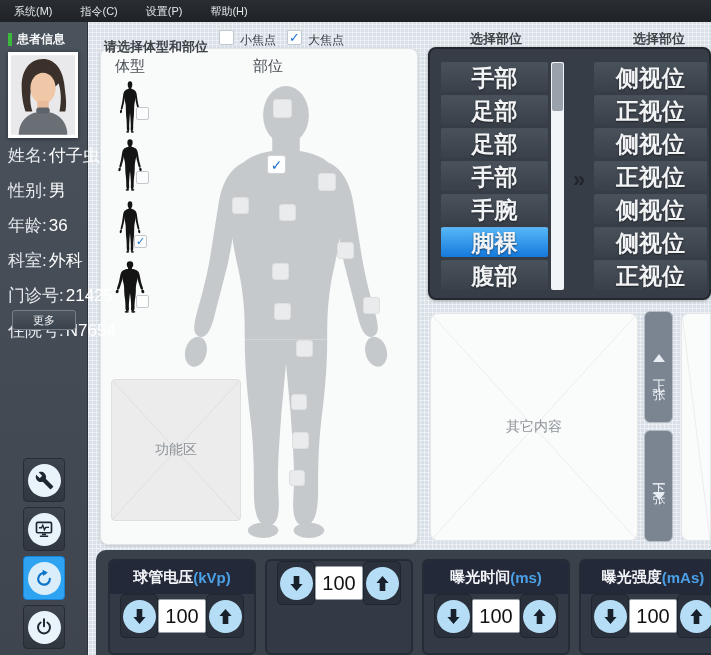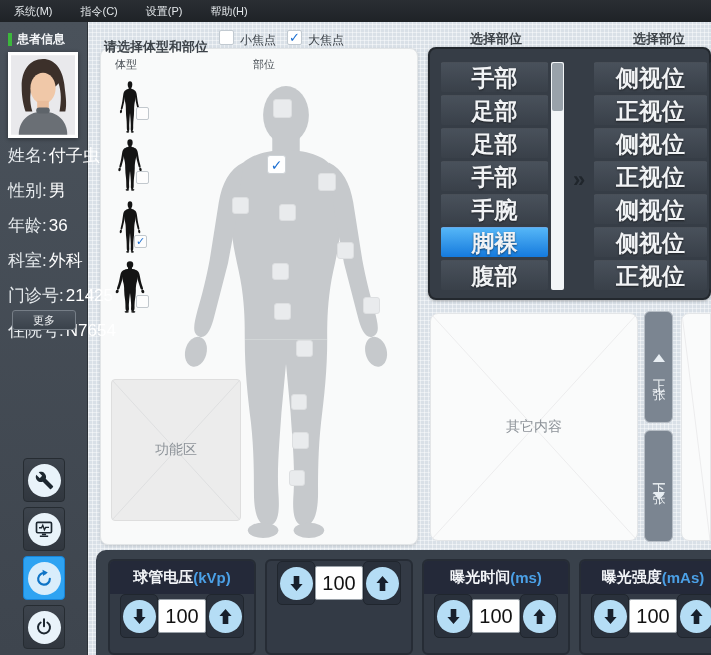--- a/index.html
+++ b/index.html
@@ -44,21 +44,21 @@
   
   .strip-label { position:absolute; font-size:13px; font-weight:bold; color:#3c4248; z-index:5; }
   .cbox { position:absolute; width:15px; height:15px; background:#fff; border:1px solid #c2cad1;
     border-radius:2px; z-index:5; display:flex; align-items:center; justify-content:center;
     font-size:13px; font-weight:bold; color:#1d6fd1; cursor:pointer; }
   .cbox-label { position:absolute; font-size:12px; color:#3c4248; z-index:5; }
   
   .body-panel { position:absolute; left:100px; top:48px; width:318px; height:497px;
     background:#f9fafa; border:1px solid #e2e5e7; border-radius:8px;
     box-shadow:0 1px 3px rgba(0,0,0,.12); z-index:4; }
-  .bp-label { position:absolute; font-size:11px; color:#4a5056; }
+  .bp-label { position:absolute; font-size:15px; color:#4a5056; }
   .lbl-type { left:14px; top:8px; }
   .lbl-part { left:152px; top:8px; }
   .type-icon { position:absolute; left:16px; width:26px; height:52px; color:#141414; }
   .type-icon svg { width:100%; height:100%; }
   .ti-1 { top:32px; transform:scaleX(.88); }
   .ti-2 { top:90px; transform:scaleX(1.02); }
   .ti-3 { top:152px; transform:scaleX(.9); }
   .ti-4 { top:212px; transform:scaleX(1.25); }
   .type-cb { position:absolute; width:13px; height:13px; background:#fdfdfd;
     border:1px solid #c2c8cd; border-radius:2px; display:flex; align-items:center;

